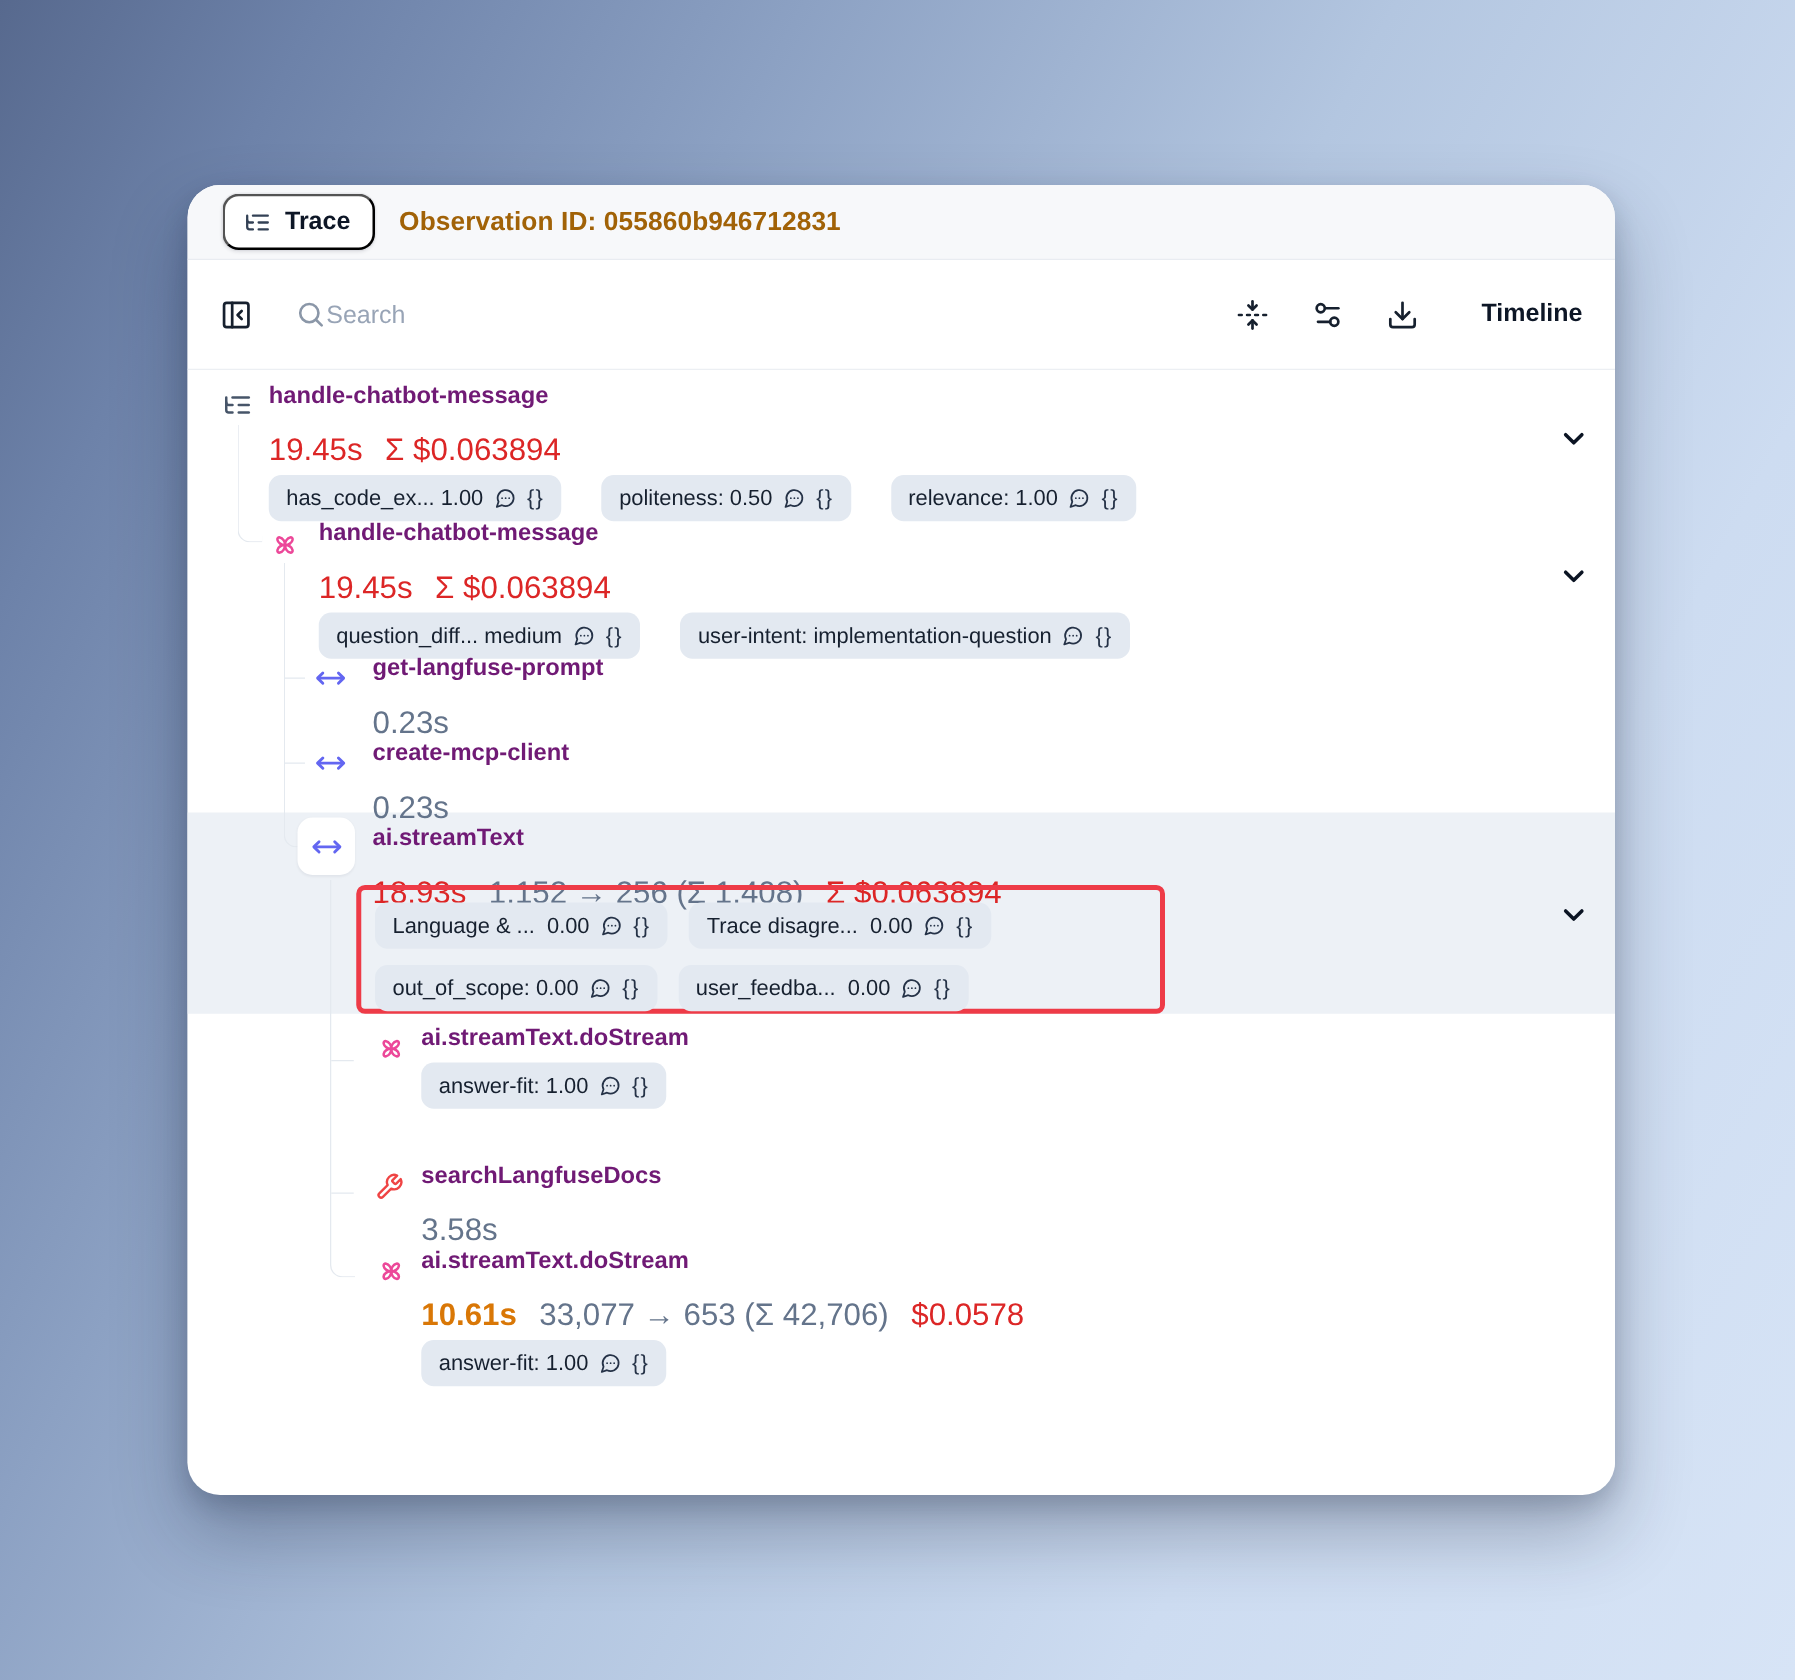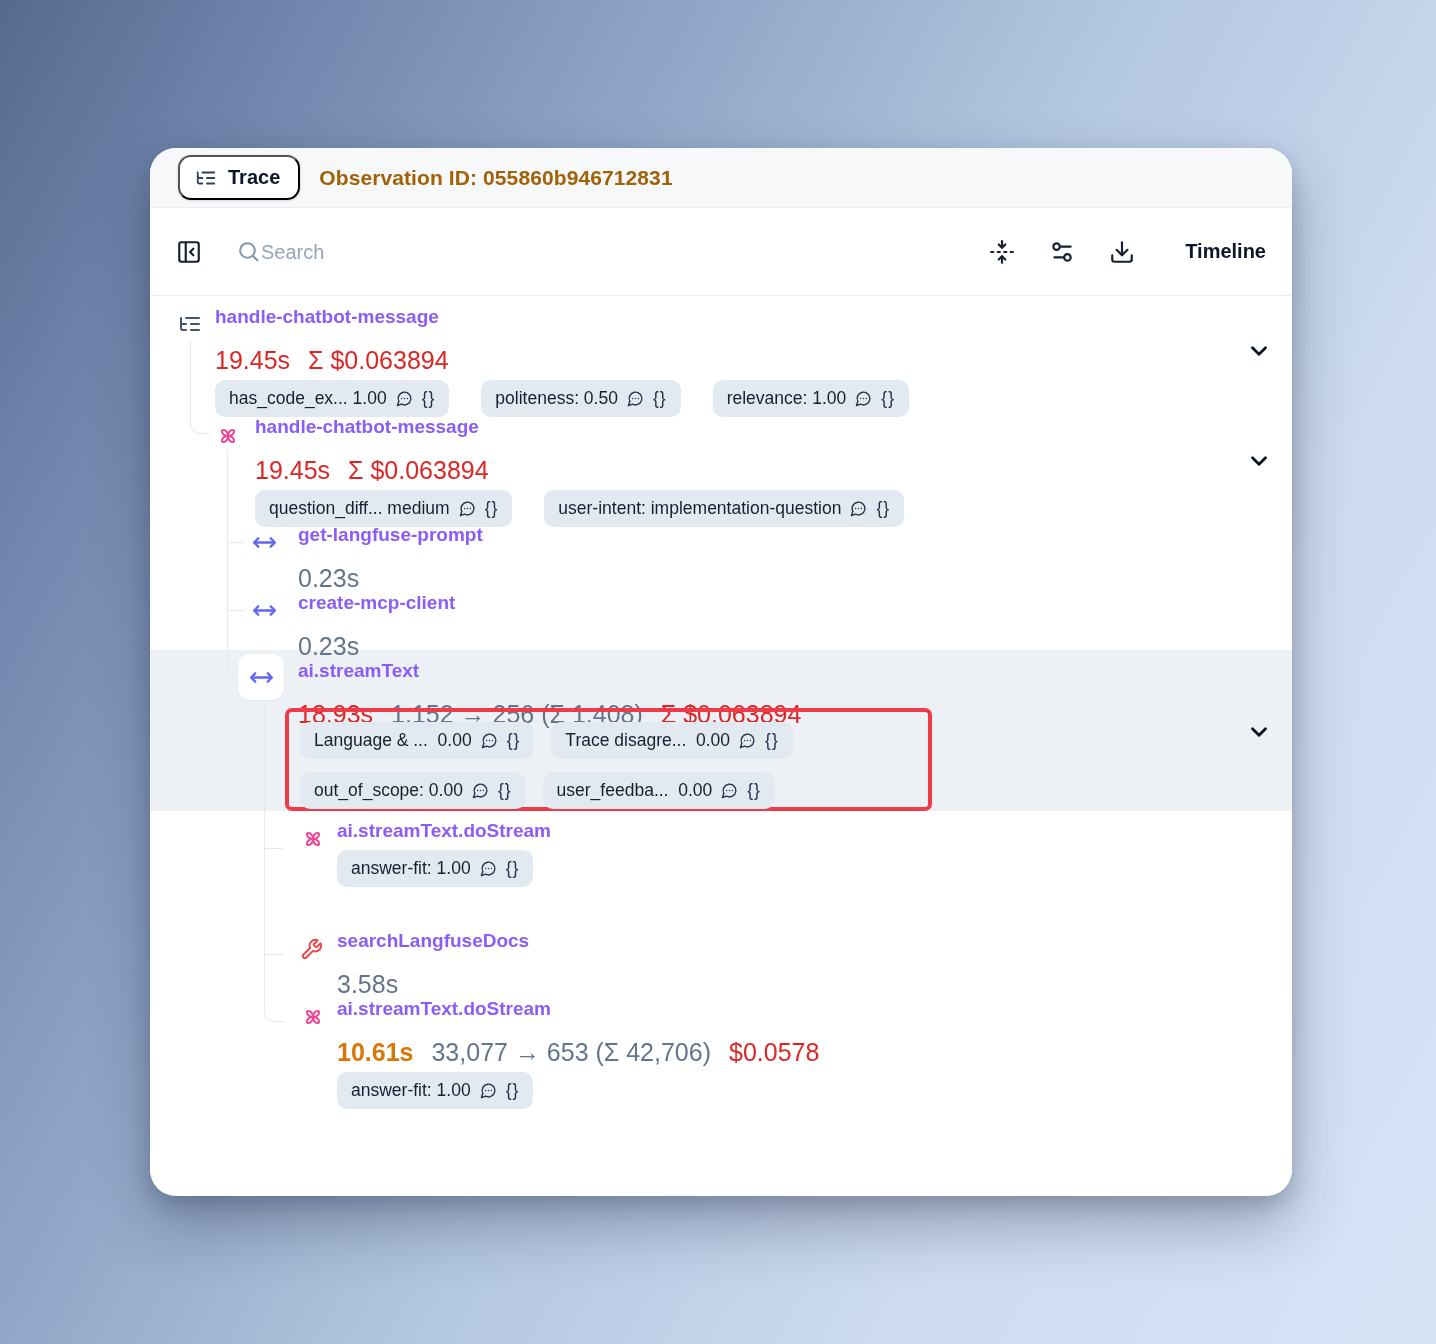--- a/index.html
+++ b/index.html
@@ -51,21 +51,21 @@
   .row{position:absolute;}
   .row .node-icon{position:absolute; left:0; top:8px;}
   .icon-gray{color:#475569;}
   .icon-span{color:var(--span-indigo,#6366f1);}
   .icon-gen{color:var(--generation-pink,#ec4899);}
   .icon-tool{color:var(--tool-red,#ef4444);}
   .icon-plate{
     position:absolute; left:0; top:-4px; width:46px; height:46px; background:#fff; border-radius:12px;
     display:flex; align-items:center; justify-content:center; box-shadow:0 1px 2px rgba(16,24,40,.05);
   }
-  .title{font-size:19px; font-weight:600; color:#8b5cf6; line-height:26px; cursor:pointer;}
+  .title{font-size:19px; font-weight:600; color:#701a75; line-height:26px; cursor:pointer;}
   .metrics{display:flex; gap:18px; align-items:baseline; line-height:28px; font-size:25px; margin-top:16px;}
   .m-red{color:var(--duration-red,#dc2626);}
   .m-amber{color:var(--duration-amber,#d97706); font-weight:600;text-align:right;}
   .m-gray{color:var(--token-gray,#64748b);}
   .badges{display:flex; gap:32px; margin-top:6px; flex-wrap:wrap;}
   .badge{
     display:inline-flex; align-items:center; gap:9px; height:37px; padding:0 14px;
     background:var(--badge-bg,#e3e9f1); border-radius:10px; font-size:17.5px; color:#16202f; cursor:pointer;
   }
   .badge-label{white-space:pre;}

